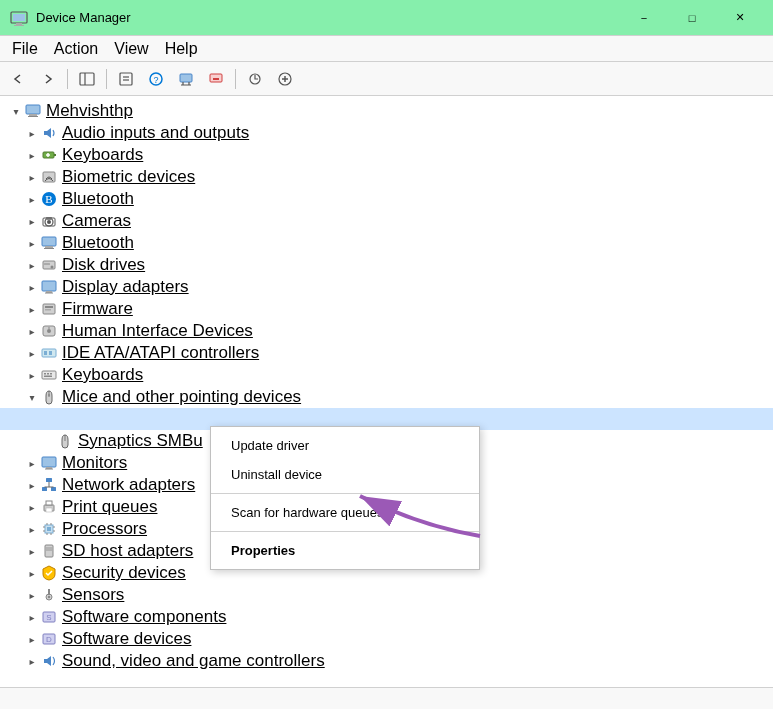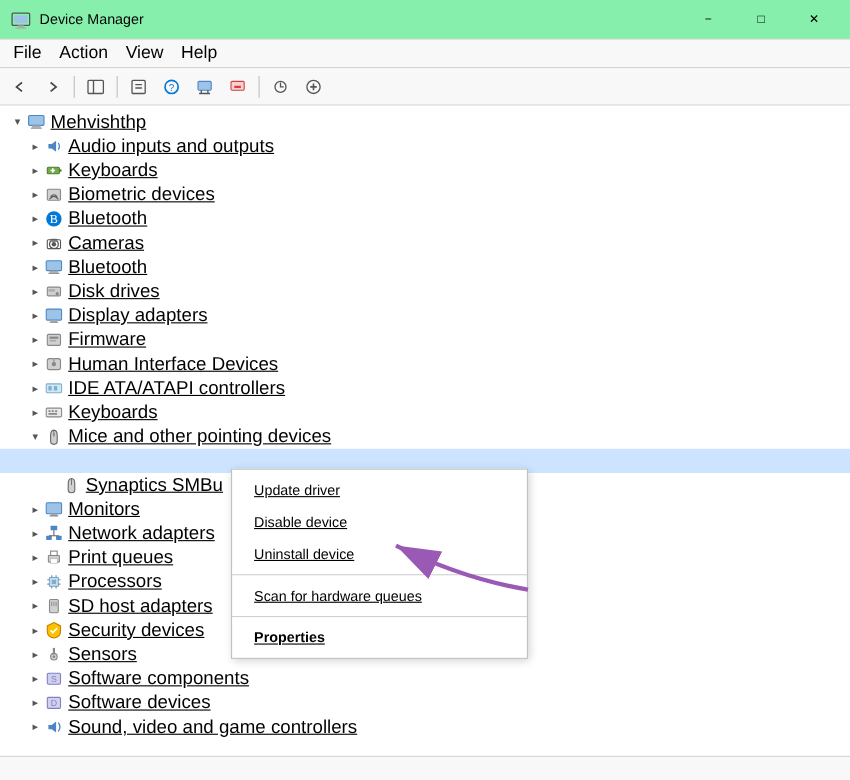--- a/index.html
+++ b/index.html
@@ -135,21 +135,20 @@
     .context-menu {
       position: absolute;
       left: 210px;
       top: 330px;
       background: #ffffff;
       border: 1px solid #c0c0c0;
       box-shadow: 2px 2px 8px rgba(0,0,0,0.2);
       width: 270px;
       z-index: 100;
       padding: 4px 0;
-      text-decoration: underline;
     }
     .context-item {
       padding: 7px 20px;
       cursor: pointer;
       font-size: 13px;
       color: #000;
     }
     .context-item.bold { font-weight: bold; }
     .context-sep {
       height: 1px;
@@ -579,21 +578,20 @@
           <path d="M12 4 Q15 8 12 12" fill="none" stroke="#4a86c8" stroke-width="1.2"></path>
         </svg>
       </span>
       <span class="tree-label">Sound, video and game controllers</span>
     </div>
 
   </div>
 
   <div class="context-menu">
     <div class="context-item">Update driver</div>
-    <div class="context-item">Disable device</div>
     <div class="context-item">Uninstall device</div>
     <div class="context-sep"></div>
     <div class="context-item">Scan for hardware queues</div>
     <div class="context-sep"></div>
     <div class="context-item bold"><strong>Properties</strong></div>
   </div>
 
   <div class="arrow-overlay">
     <svg width="160" height="80" viewBox="0 0 160 80">
       <defs>

